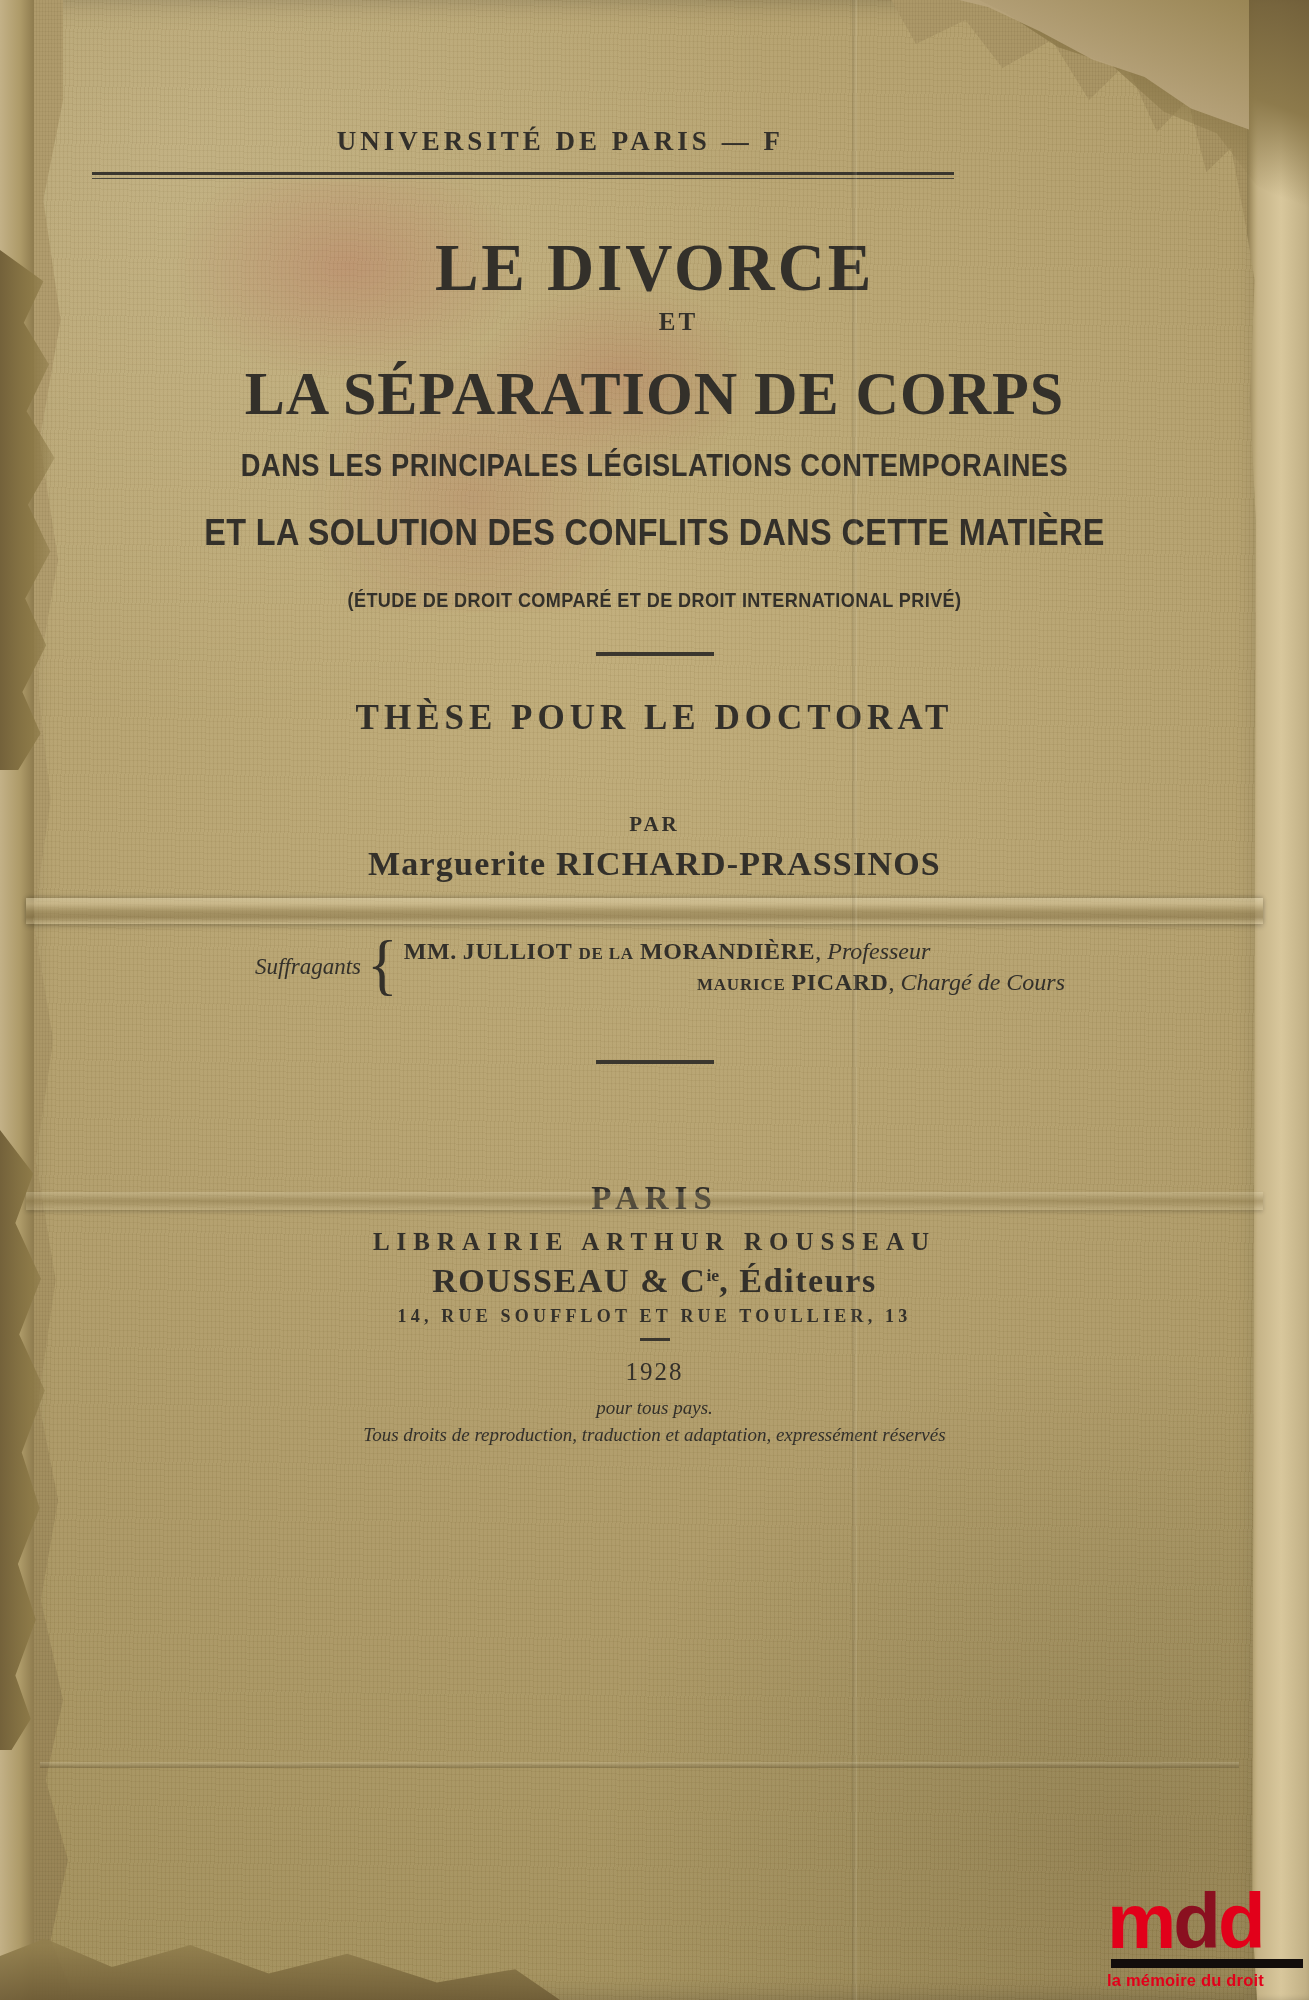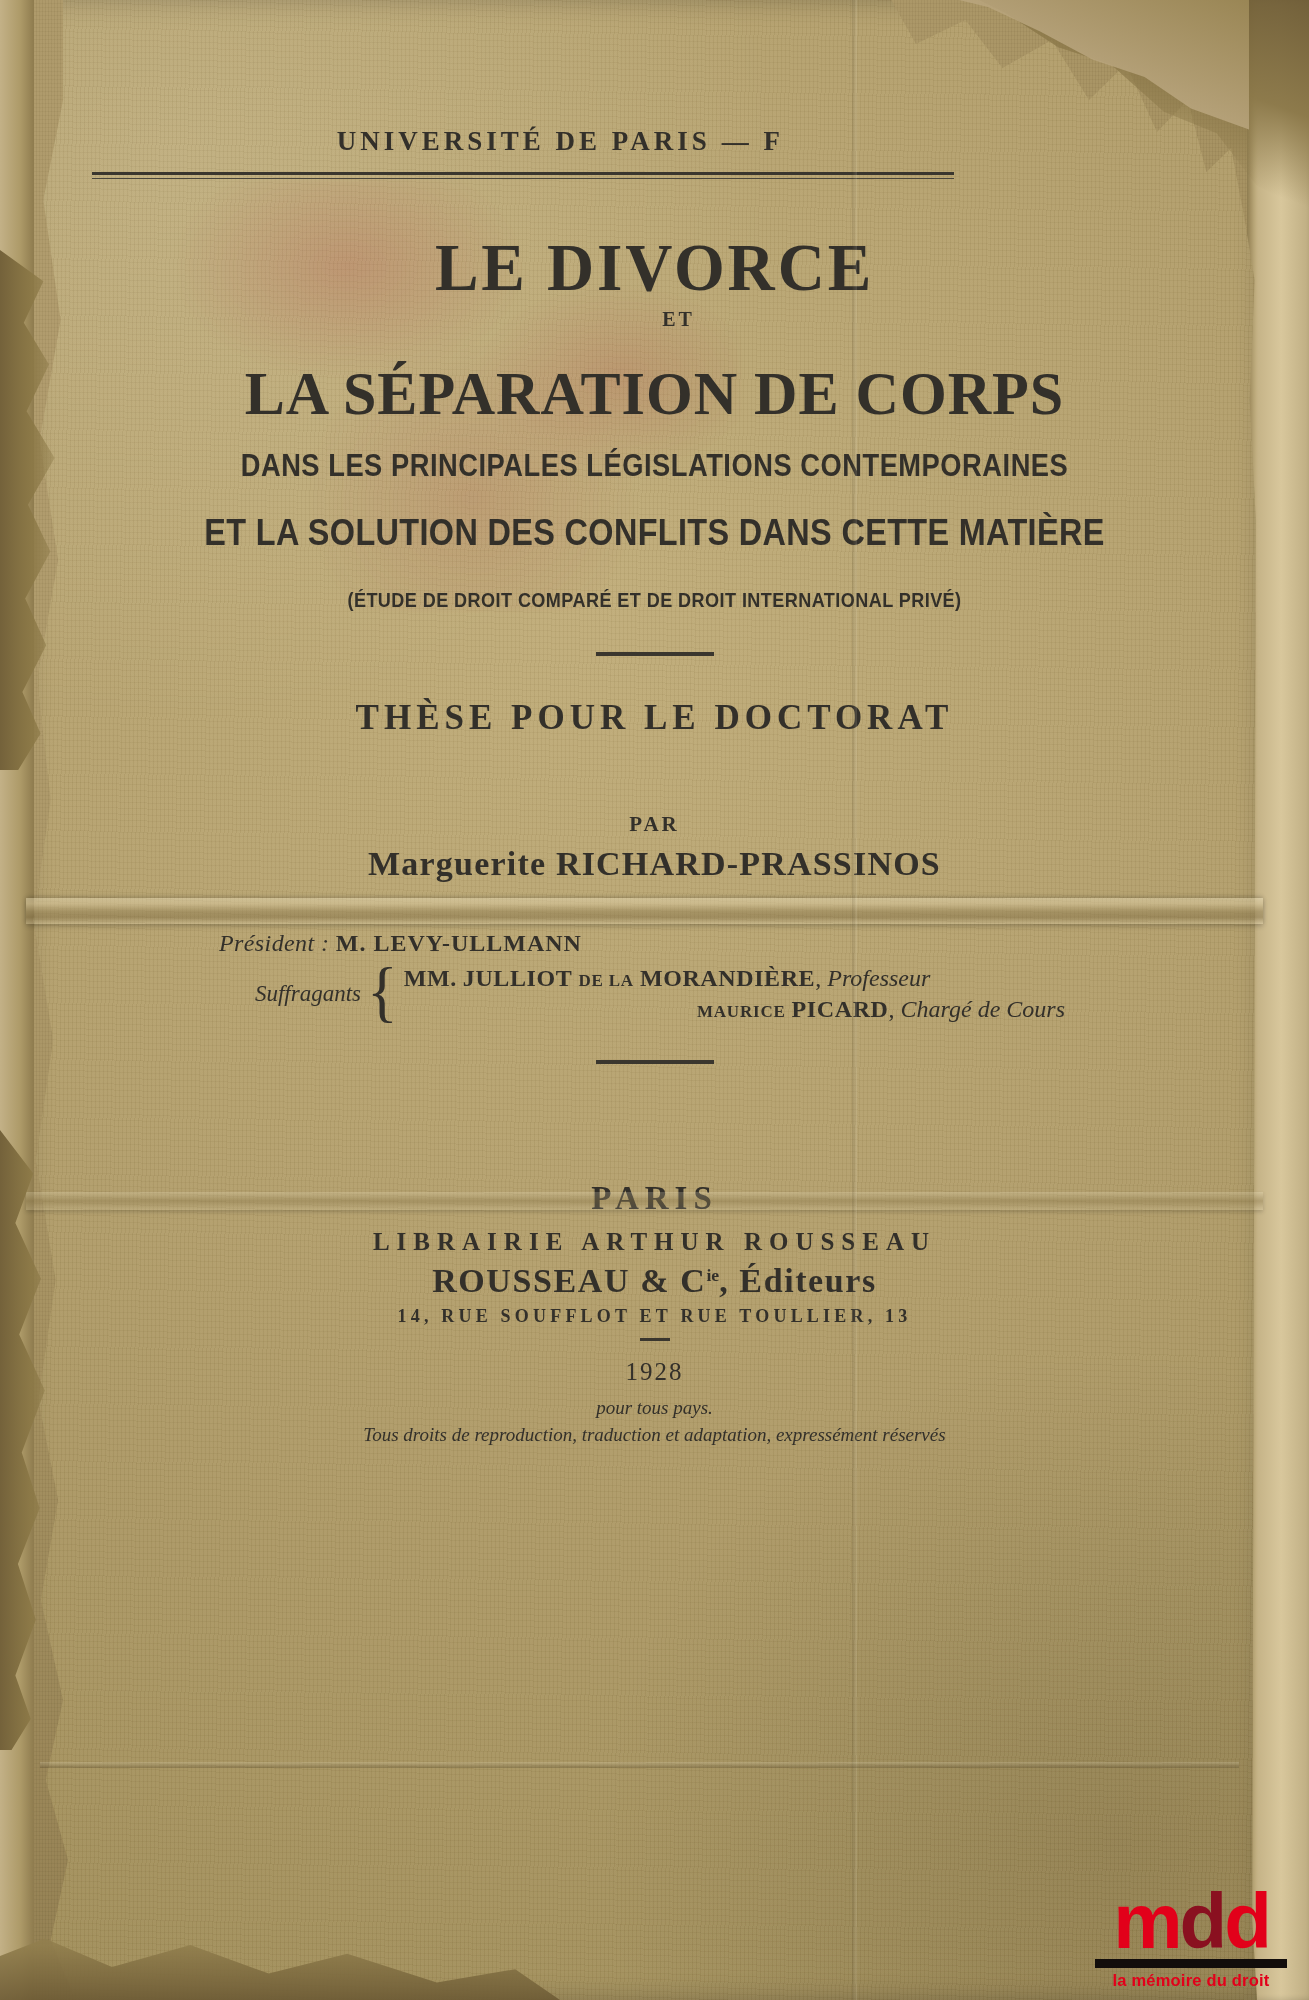--- a/index.html
+++ b/index.html
@@ -136,21 +136,21 @@
     background:#4a463c;
   }
 
   .t-divorce{
     position:absolute; left:0; right:0; top:228px;
     font-size:68px; font-weight:700; letter-spacing:3px;
     transform:scaleX(.96);
   }
   .t-et{
     position:absolute; left:0; right:0; top:308px;
-    font-size:20px; font-weight:700; letter-spacing:3px;padding-left:48px;
+    font-size:25px; font-weight:700; letter-spacing:3px;padding-left:48px;
   }
   .t-sep{
     position:absolute; left:0; right:0; top:358px;
     font-size:62px; font-weight:700; letter-spacing:1px;
     transform:scaleX(.97);
   }
   .t-sub1{
     position:absolute; left:0; right:0; top:448px;
     font-size:31px; font-weight:700; letter-spacing:.6px;
     transform:scaleX(.88);
@@ -295,22 +295,22 @@
     pointer-events:none;
   }
   .vert-crease{
     position:absolute; top:0; bottom:0; left:852px; width:5px;
     background:linear-gradient(90deg, rgba(60,48,22,.16), rgba(255,250,226,.14));
     pointer-events:none;
   }
 
   
   .mdd{
-    position:absolute; right:18px; bottom:10px;
-    width:200px; text-align:center;
+    position:absolute; right:2px; bottom:10px;
+    width:200px; text-align:left;
     font-family:"Liberation Sans", sans-serif;
   }
   .mdd-word{
     font-size:78px; font-weight:700; line-height:.86;
     letter-spacing:-3px;
   }
   .mdd-word .m{ color:#e2001a; }
   .mdd-word .d1{ color:#8a1020; }
   .mdd-word .d2{ color:#e2001a; }
   .mdd-bar{
@@ -345,24 +345,20 @@
     <div class="t-sub2 ink">ET LA SOLUTION DES CONFLITS DANS CETTE MATIÈRE</div>
     <div class="t-paren ink">(ÉTUDE DE DROIT COMPARÉ ET DE DROIT INTERNATIONAL PRIVÉ)</div>
 
     <div class="rule-mid"></div>
 
     <div class="t-these ink">THÈSE POUR LE DOCTORAT</div>
     <div class="t-par ink">PAR</div>
     <div class="t-author ink">Marguerite RICHARD-PRASSINOS</div>
 
     <div class="jury ink">
-      <div class="jury-pres">
-        <span class="lbl">Président :</span>
-        <span class="nm">M. LEVY-ULLMANN</span>
-      </div>
       <div class="jury-suff">
         <div class="suff-label">Suffragants</div>
         <div class="brace">{</div>
         <div class="suff-names">
           <div class="suff-line">
             <span class="nm">MM.</span>
             <span class="nm">JULLIOT</span>
             <span class="sm">DE LA</span>
             <span class="nm">MORANDIÈRE</span><span>,</span>
             <span class="role">Professeur</span>

